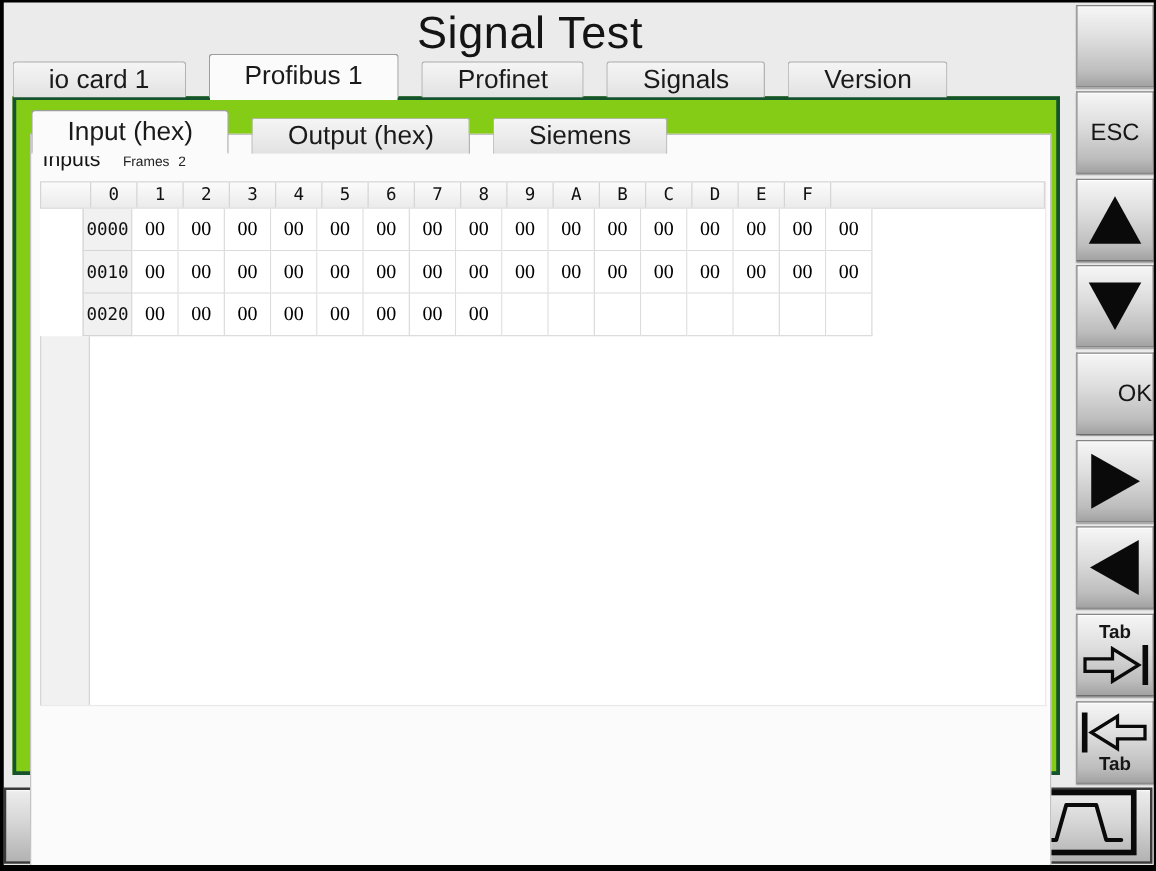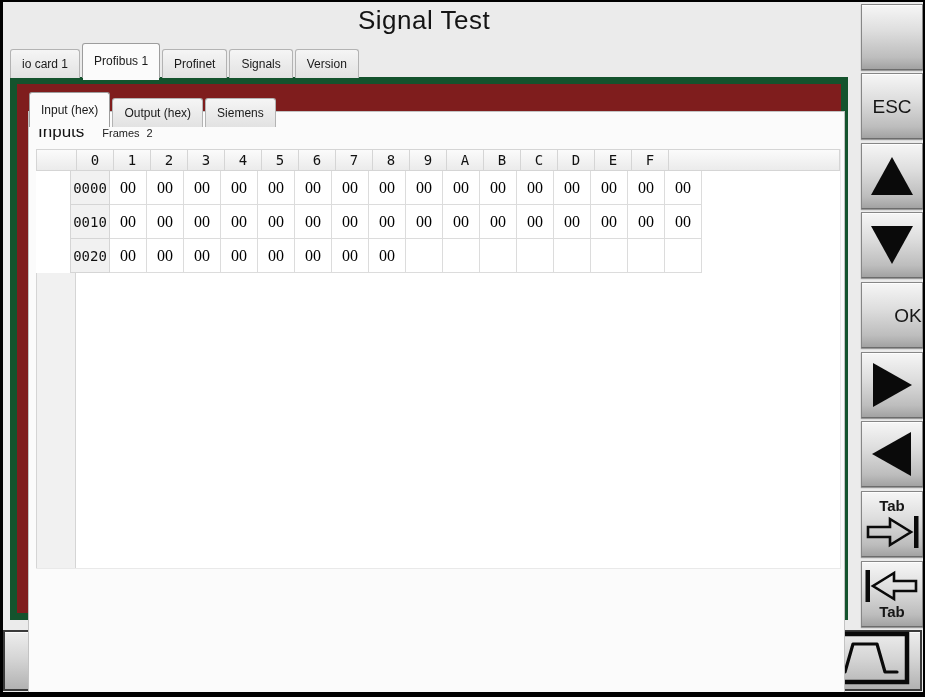--- a/index.html
+++ b/index.html
@@ -5,35 +5,35 @@
   html,body{margin:0;padding:0;}
   body{
     width:925px;height:697px;position:relative;overflow:hidden;
     background:#ebebeb;
     font-family:"Liberation Sans", sans-serif;
     -webkit-font-smoothing:antialiased;
   }
   .frame{position:absolute;inset:0;border:2px solid #000;border-left-width:3px;border-bottom-width:5px;pointer-events:none;z-index:60;}
 
   .title{position:absolute;left:0;top:5px;width:848px;text-align:center;
-    font-size:26px;font-weight:400;color:#141414;letter-spacing:.5px;}
+    font-size:36px;font-weight:400;color:#141414;letter-spacing:.5px;}
 
   
   .tabbar{position:absolute;display:flex;align-items:flex-end;z-index:3;}
   .main-tabs{left:10px;top:43px;height:35px;}
-  .tab{box-sizing:border-box;height:29px;padding:0 11px;display:flex;align-items:center;
-    font-size:12px;color:#1a1a1a;white-space:nowrap;
+  .tab{box-sizing:border-box;height:29px;padding:0 28px;display:flex;align-items:center;
+    font-size:21px;color:#1a1a1a;white-space:nowrap;
     background:linear-gradient(#f5f5f5,#e2e2e2);
-    border:1px solid #b3b3b3;border-bottom:none;border-radius:3px 3px 0 0;margin-right:2px;cursor:default;}
+    border:1px solid #b3b3b3;border-bottom:none;border-radius:3px 3px 0 0;margin-right:18px;cursor:default;}
   .tab.active{height:35px;background:#fbfbfb;border-color:#9d9d9d;position:relative;}
   .tab.active::after{content:'';position:absolute;left:0;right:0;bottom:-2px;height:3px;background:#fbfbfb;}
 
   
   .main-pane{position:absolute;left:10px;top:77px;width:838px;height:543px;
-    background:#7f1d1d;border:7px solid #14532d;box-sizing:border-box;z-index:1;}
+    background:#84cc16;border:3px solid #14532d;box-sizing:border-box;z-index:1;}
   .sub-tabs{left:12px;top:8px;height:35px;position:absolute;display:flex;align-items:flex-end;z-index:3;}
   .sub-pane{position:absolute;left:11px;top:27px;width:817px;height:594px;
     background:#fbfbfb;border:1px solid #c3c3c3;box-sizing:border-box;z-index:1;}
 
   .inputs-header{position:absolute;left:9px;top:10px;display:flex;align-items:baseline;}
   .inputs-label{font-size:17px;color:#141414;}
   .frames-label{font-size:11px;color:#222;margin-left:18px;}
   .frames-value{font-size:11px;color:#222;margin-left:7px;}
 
   

